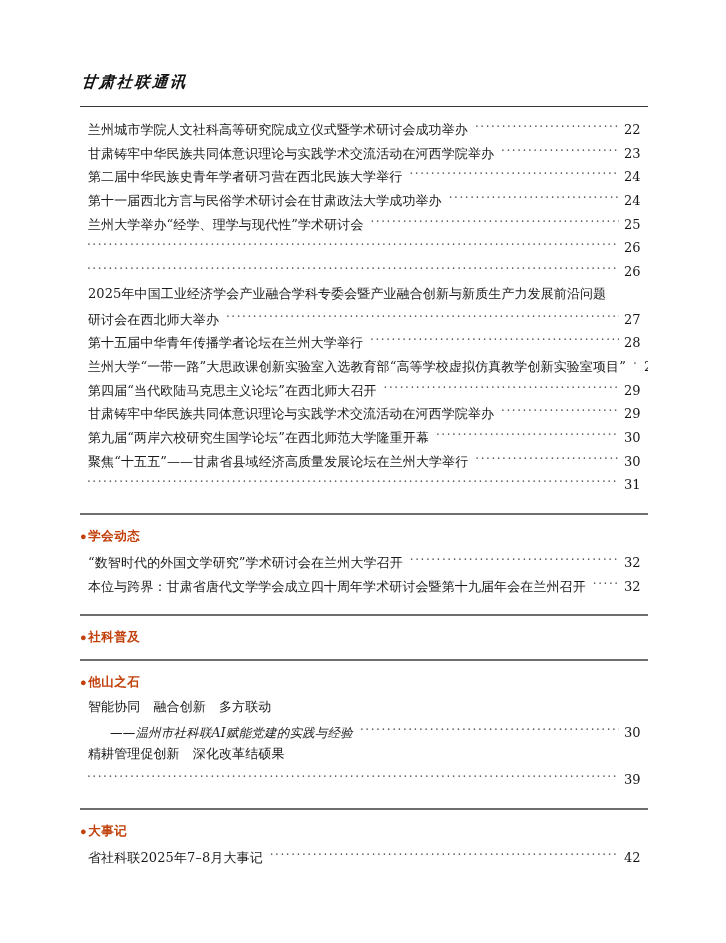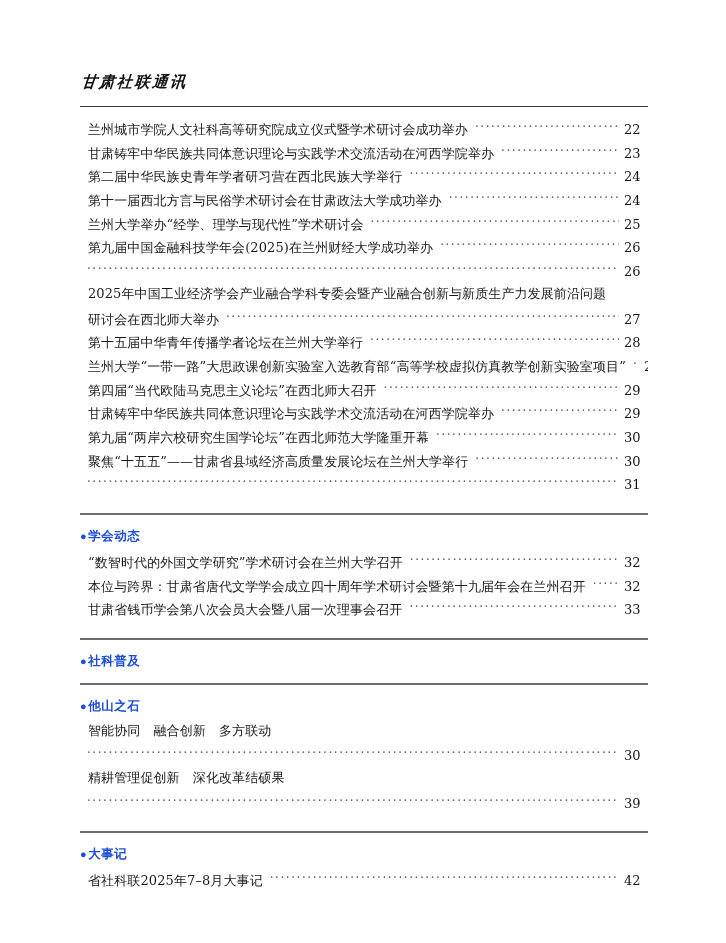--- a/index.html
+++ b/index.html
@@ -58,21 +58,21 @@
     border-top: 2px solid #6e6e6e;
     margin-top: 13px;
     margin-bottom: 13px;
   }
 
   
   .section-heading {
     font-family: Liberation Serif, serif;
     font-size: 12.5px;
     font-weight: 700;
-    color: #1d4ed8;
+    color: #c2410c;
     letter-spacing: 0.5px;
     margin: 0 0 9px 0;
     line-height: 1.35;
     white-space: nowrap;
   }
   .section-heading .bullet {
     font-size: 11px;
     margin-right: 1px;
   }
 
@@ -178,21 +178,20 @@
             <span class="title">第十一届西北方言与民俗学术研讨会在甘肃政法大学成功举办</span>
             <span class="leader"></span>
             <span class="pageno">24</span>
           </div>
           <div class="toc-row">
             <span class="title">兰州大学举办“经学、理学与现代性”学术研讨会</span>
             <span class="leader"></span>
             <span class="pageno">25</span>
           </div>
           <div class="toc-row">
-            <span class="title">第九届中国金融科技学年会(2025)在兰州财经大学成功举办</span>
             <span class="leader"></span>
             <span class="pageno">26</span>
           </div>
           <div class="toc-row">
             <span class="leader"></span>
             <span class="pageno">26</span>
           </div>
           <div class="toc-row wrap-first">
             <span class="title">2025年中国工业经济学会产业融合学科专委会暨产业融合创新与新质生产力发展前沿问题</span>
           </div>
@@ -242,35 +241,31 @@
           <div class="toc-row">
             <span class="title">“数智时代的外国文学研究”学术研讨会在兰州大学召开</span>
             <span class="leader"></span>
             <span class="pageno">32</span>
           </div>
           <div class="toc-row">
             <span class="title">本位与跨界：甘肃省唐代文学学会成立四十周年学术研讨会暨第十九届年会在兰州召开</span>
             <span class="leader"></span>
             <span class="pageno">32</span>
           </div>
-          <div class="toc-row">
-            <span class="title">甘肃省钱币学会第八次会员大会暨八届一次理事会召开</span>
-            <span class="leader"></span>
-            <span class="pageno">33</span>
-          </div>
         </div>
         <div class="section-rule"></div>
         <div class="section-heading"><span class="bullet">●</span><span>社科普及</span></div>
         <div class="section-rule"></div>
         <div class="section-heading"><span class="bullet">●</span><span>他山之石</span></div>
         <div class="toc-list">
           <div class="toc-row plain">
             <span class="title">智能协同　融合创新　多方联动</span>
           </div>
           <div class="toc-row sub">
+            <span class="title">——温州市社科联AI赋能党建的实践与经验</span>
             <span class="leader"></span>
             <span class="pageno">30</span>
           </div>
           <div class="toc-row plain">
             <span class="title">精耕管理促创新　深化改革结硕果</span>
           </div>
           <div class="toc-row sub">
             <span class="leader"></span>
             <span class="pageno">39</span>
           </div>

